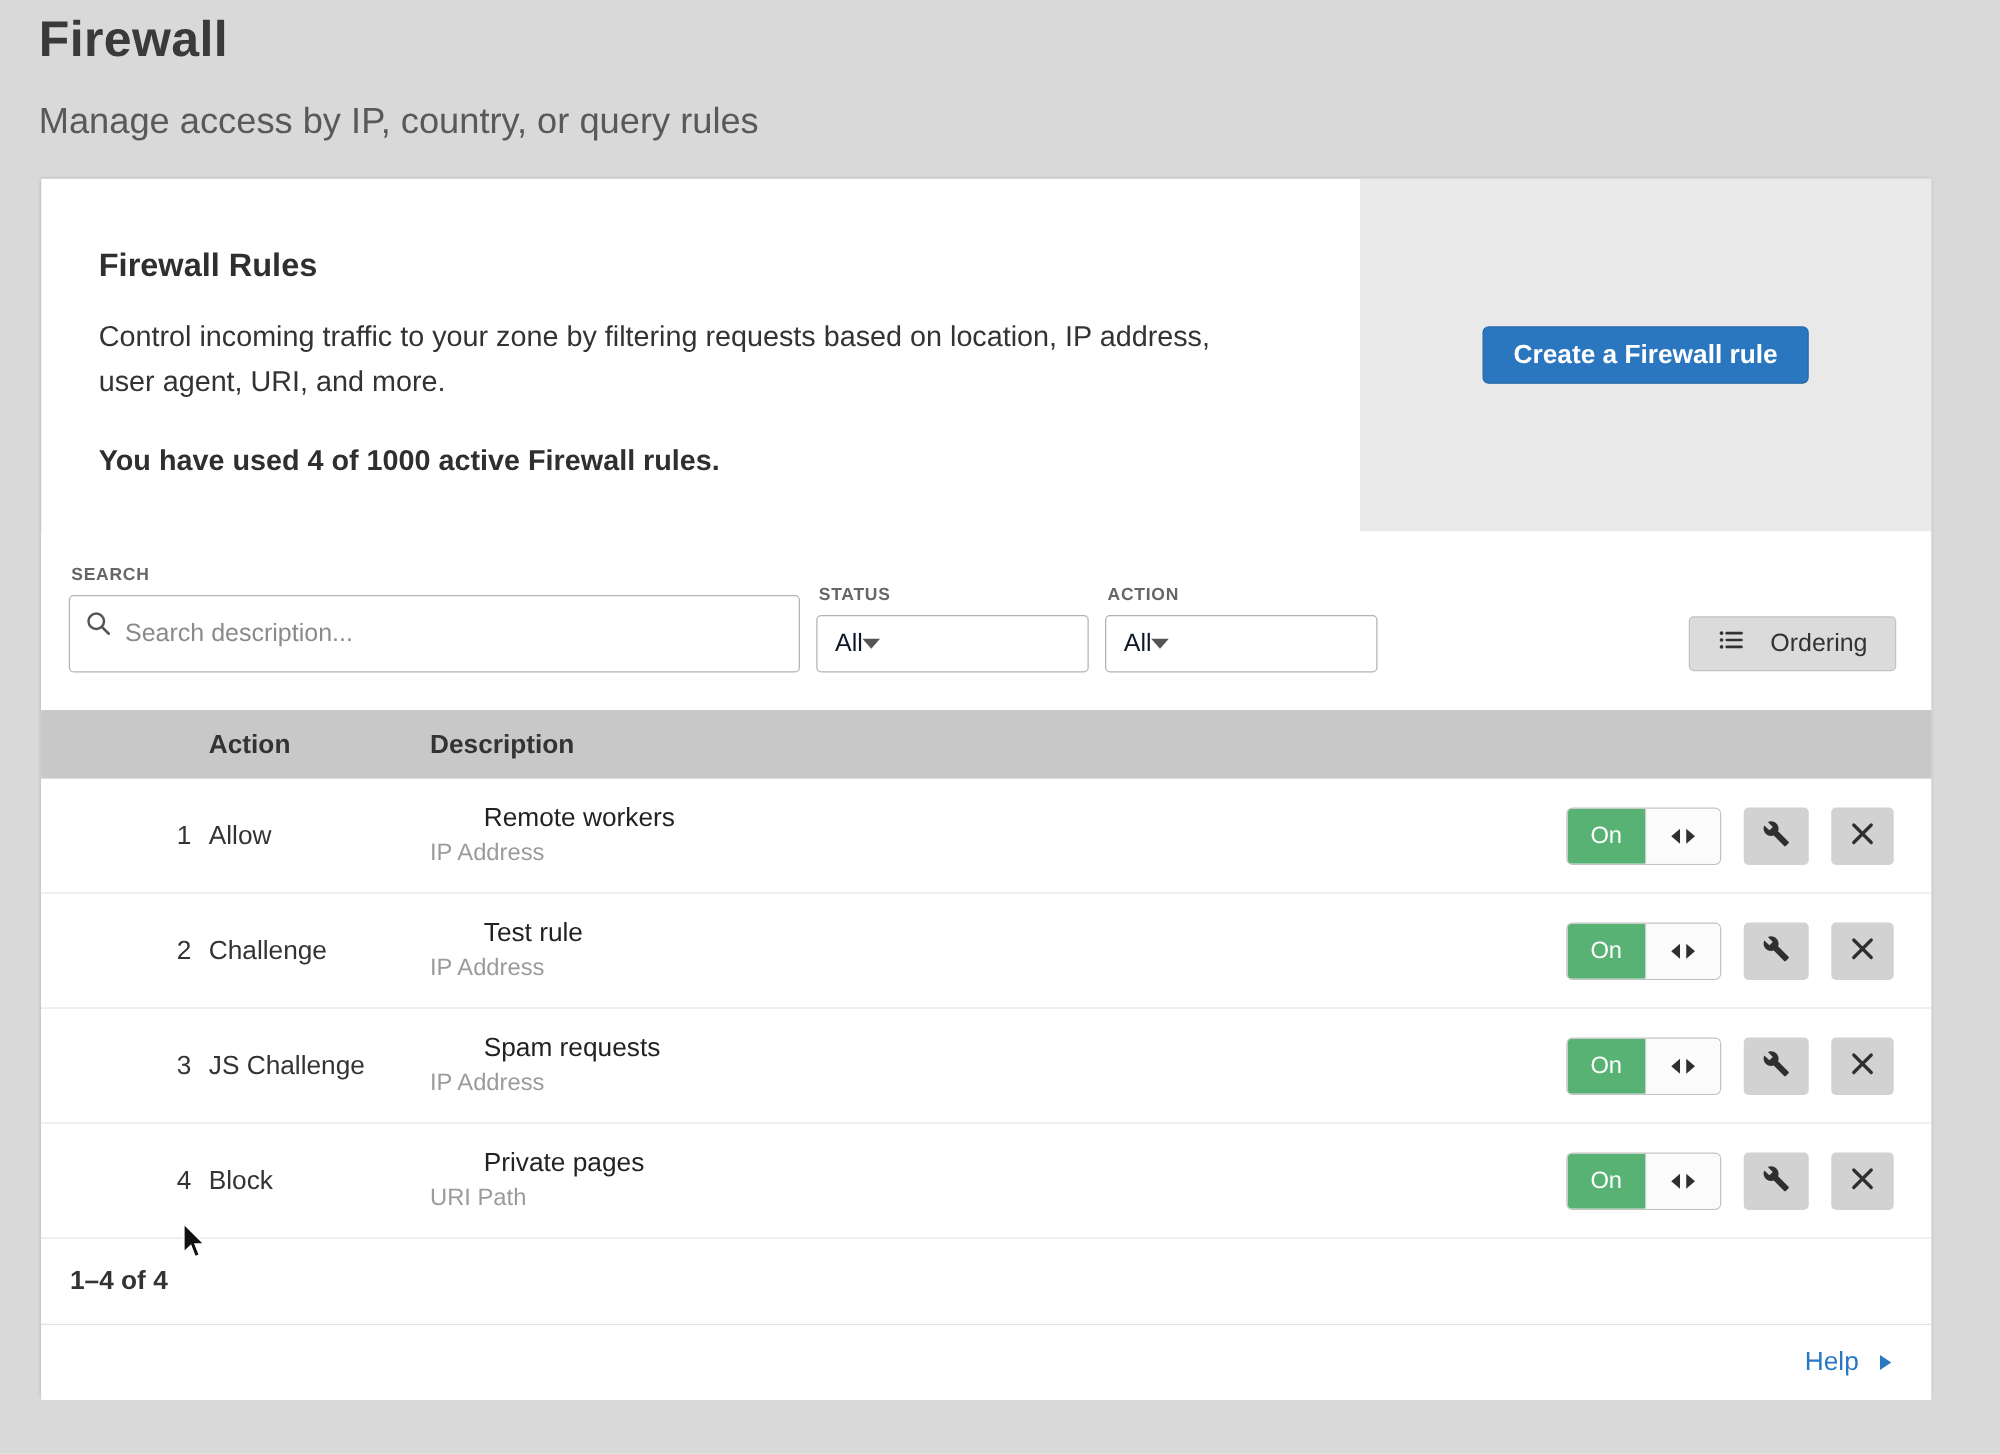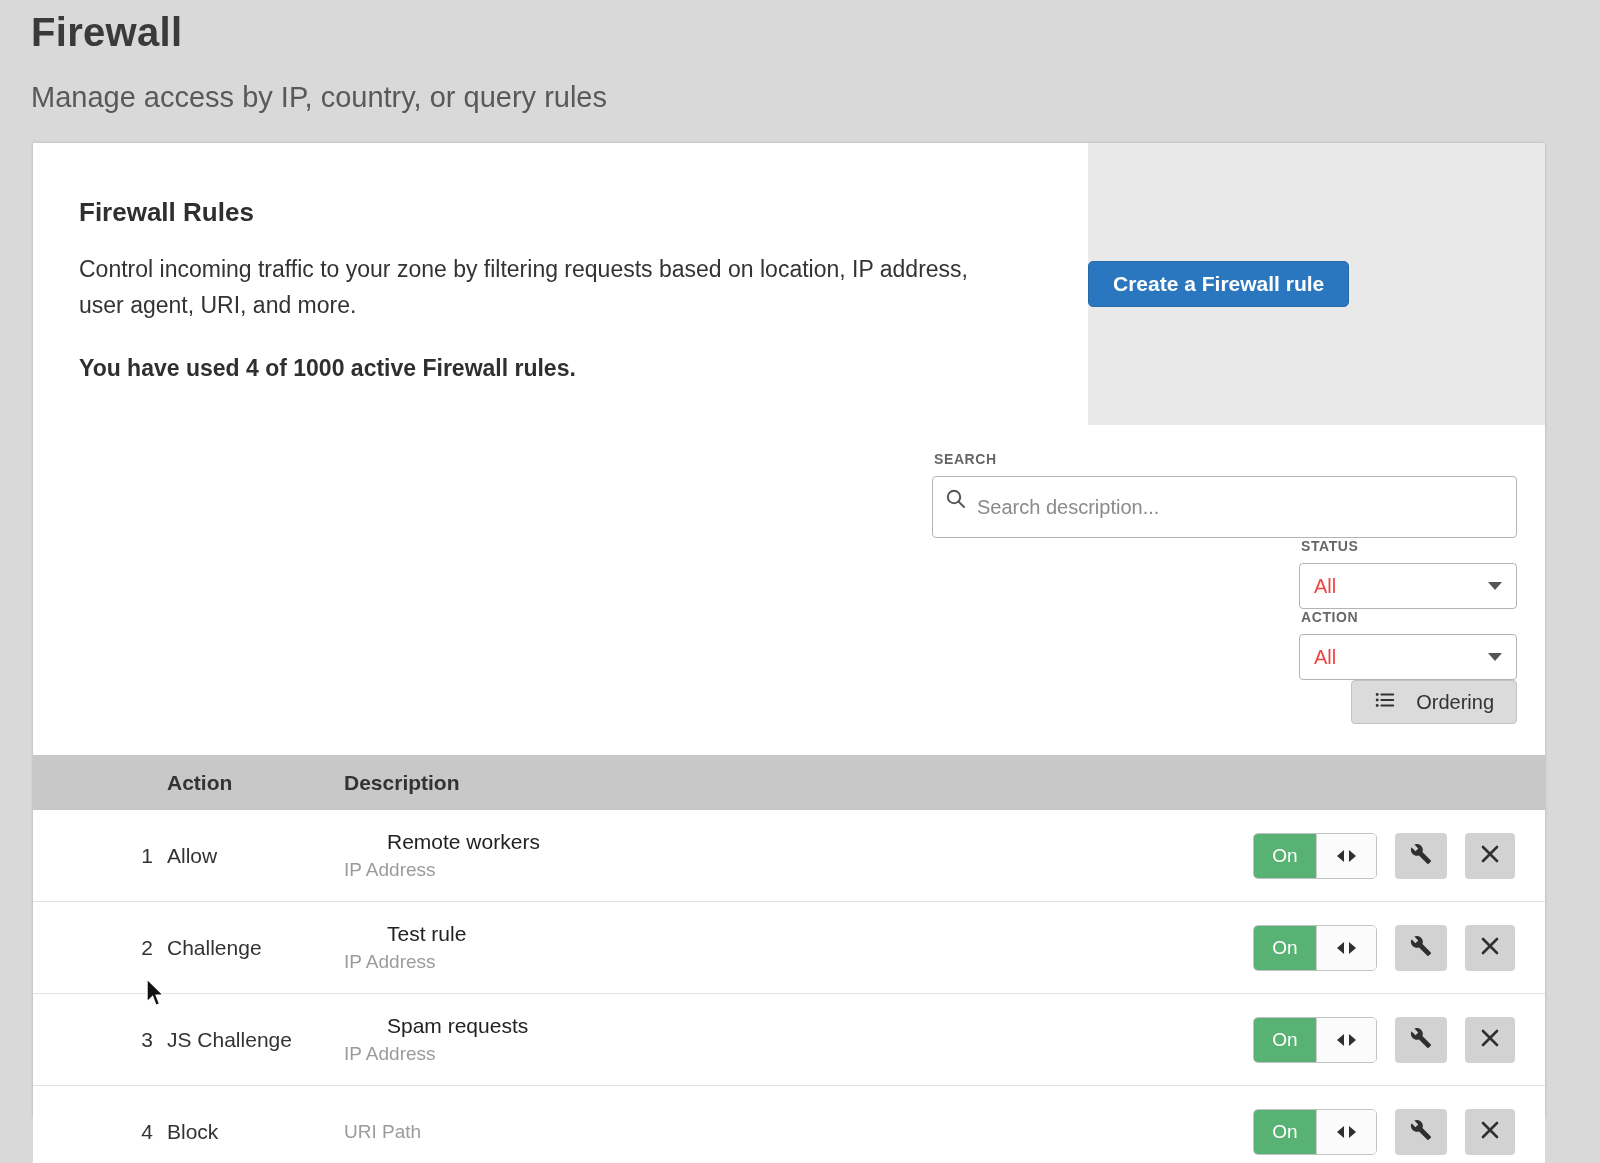--- a/index.html
+++ b/index.html
@@ -20,49 +20,49 @@
   
   .card {
     position:absolute; left:33px; top:143px; width:1512px; height:974px;
     background:#ffffff;
     box-shadow:0 0 3px rgba(0,0,0,.18);
   }
   .card-top { display:flex; }
   .card-top-left { flex:1; padding:38px 72px 0 46px; }
   .card-top-right {
     width:457px; min-height:282px; background:#e9e9e9;
-    display:flex; align-items:center; 
+    display:flex; align-items:center; justify-content:center;
   }
   .card-title { margin:16px 0 24px 0; font-size:26px; font-weight:700; color:#2f2f2f; }
   .card-desc { margin:0; font-size:23px; line-height:1.55; color:#333; }
   .card-usage { margin:32px 0 0 0; font-size:23px; font-weight:700; color:#2f2f2f; }
   .create-btn {
     background:#2b77bf; color:#fff; border:1px solid #2568a8;
     font-family:inherit; font-size:21px; font-weight:600;
     padding:10px 24px; border-radius:5px; cursor:pointer;
   }
 
   
-  .filters { display:flex; align-items:flex-end; padding:26px 28px 30px 22px; background:#fff;flex-direction:column; }
+  .filters { display:flex; align-items:flex-end; padding:26px 28px 30px 22px; background:#fff; }
   .filter-group { display:flex; flex-direction:column; }
   .filter-label { font-size:14px; font-weight:700; color:#666; letter-spacing:.6px; margin:0 0 9px 2px; }
   .search-group { width:585px; }
   .search-box { position:relative; }
   .search-box input {
     width:100%; height:62px; border:1px solid #b3b3b3; border-radius:4px;
     padding:0 14px 0 44px; font-size:20px; color:#333; background:#fff;
     font-family:inherit; outline:none;
   }
   .search-box input::placeholder { color:#8a8a8a; }
   .search-icon { position:absolute; left:13px; top:12px; }
   .select-group { width:218px; margin-left:13px; }
   .select-box {
     height:46px; border:1px solid #b3b3b3; border-radius:4px; background:#fff;
-    display:flex; align-items:center; justify-content:space-between;
-    padding:0 14px; font-size:20px; color:#ef4444; cursor:pointer;
+    display:flex; align-items:center; 
+    padding:0 14px; font-size:20px; color:#0f172a; cursor:pointer;
   }
   .chevron { width:0; height:0; border-left:7px solid transparent; border-right:7px solid transparent; border-top:8px solid #555; }
   .filters-spacer { flex:1; }
   .ordering-btn {
     height:44px; margin-bottom:1px; padding:0 22px;
     background:#dbdbdb; border:1px solid #c2c2c2; border-radius:4px;
     display:flex; align-items:center; gap:20px;
     font-family:inherit; font-size:20px; color:#333; cursor:pointer;
   }
 
@@ -280,20 +280,21 @@
             </svg>
         </span>
       </button>
     </div>
   </div>
 
   <div class="rule-row">
     <div class="row-num">4</div>
     <div class="row-action">Block</div>
     <div>
+      <div class="row-desc-main">Private pages</div>
       <div class="row-desc-sub">URI Path</div>
     </div>
     <div class="row-controls">
       <div class="toggle">
         <div class="toggle-on">On</div>
         <div class="toggle-handle">
           <span class="tri-left"></span>
           <span class="tri-right"></span>
         </div>
       </div>

